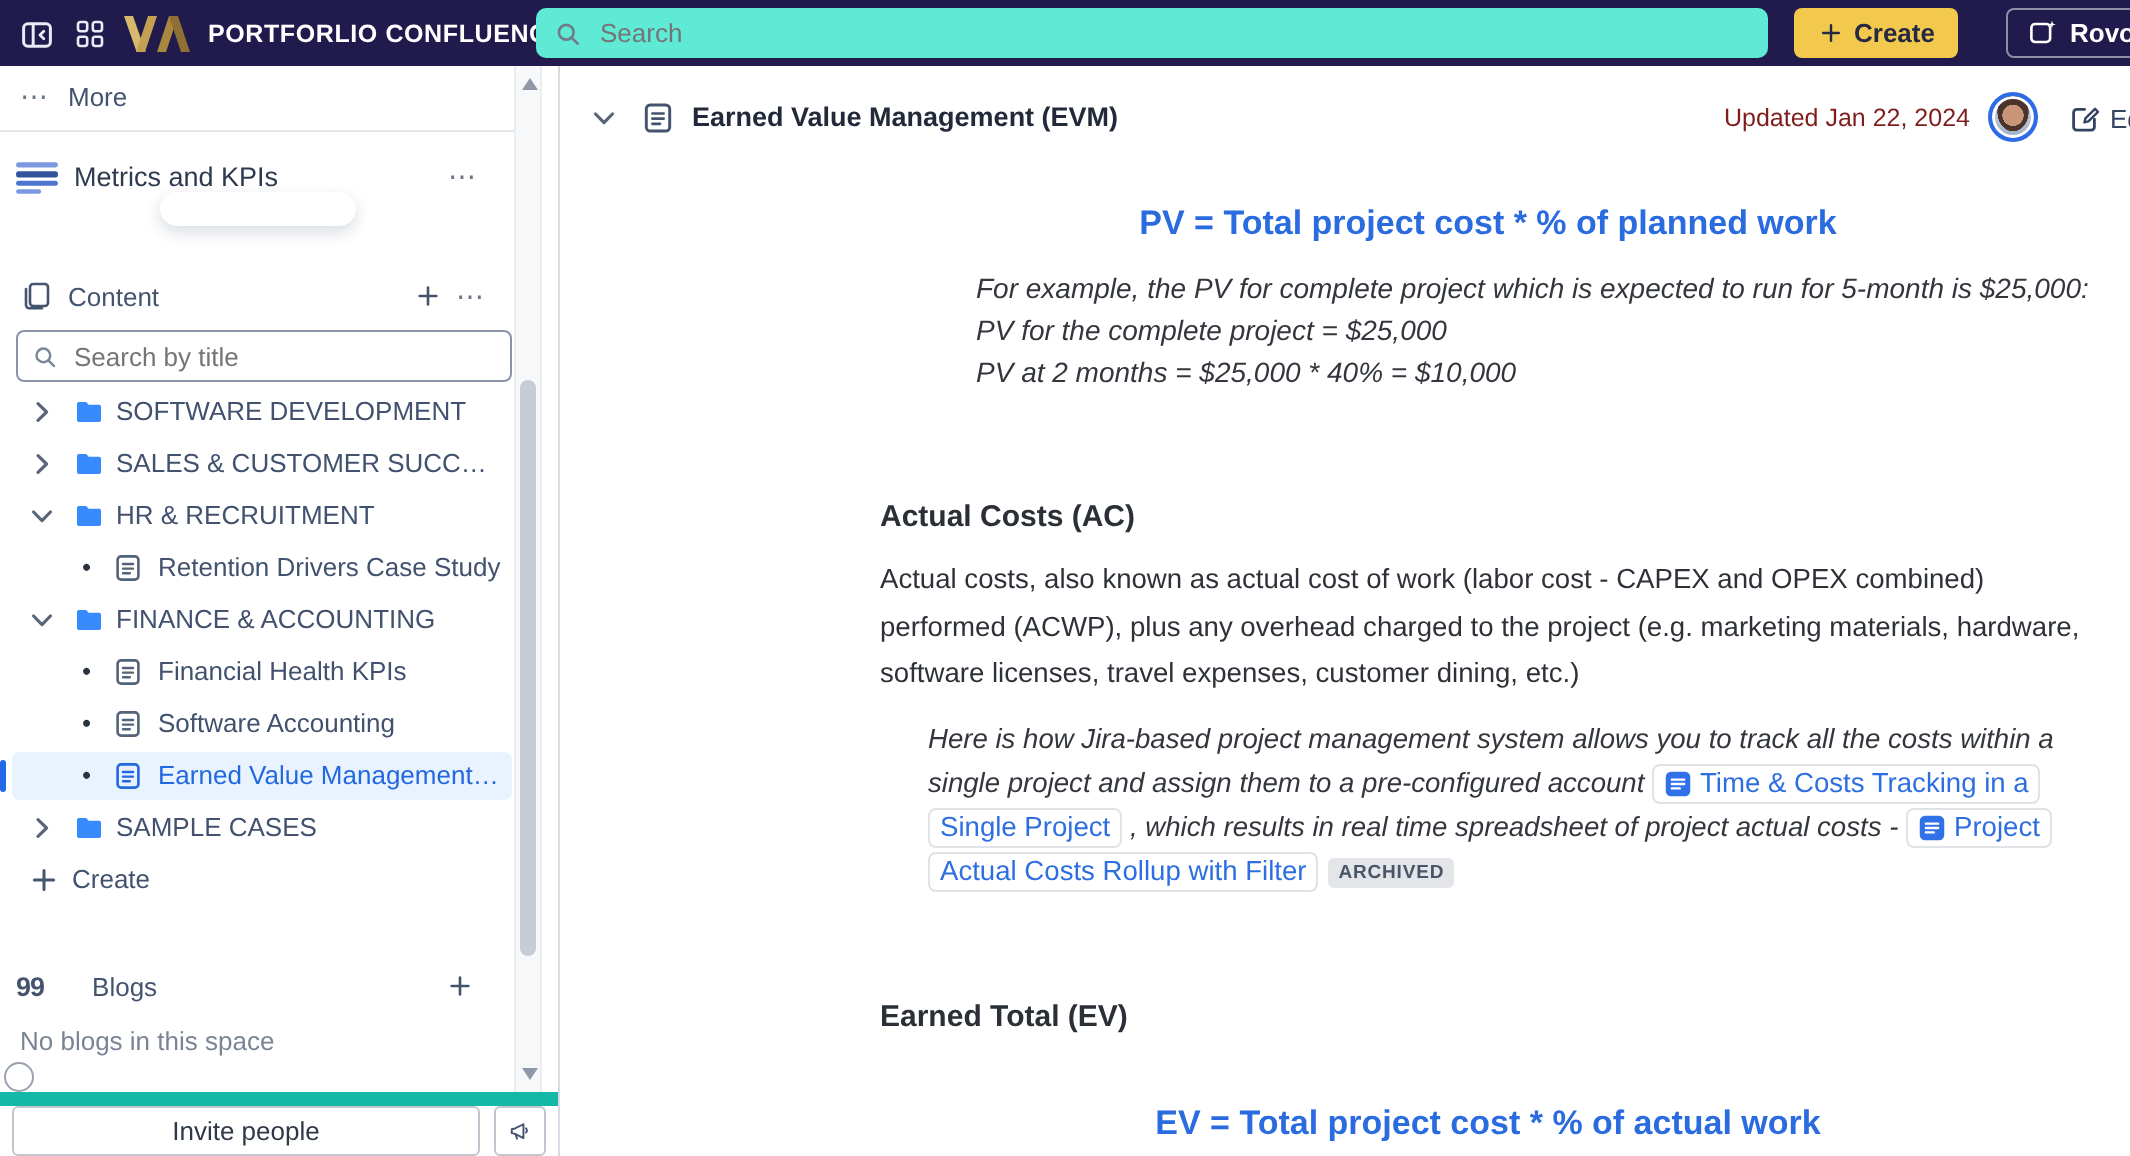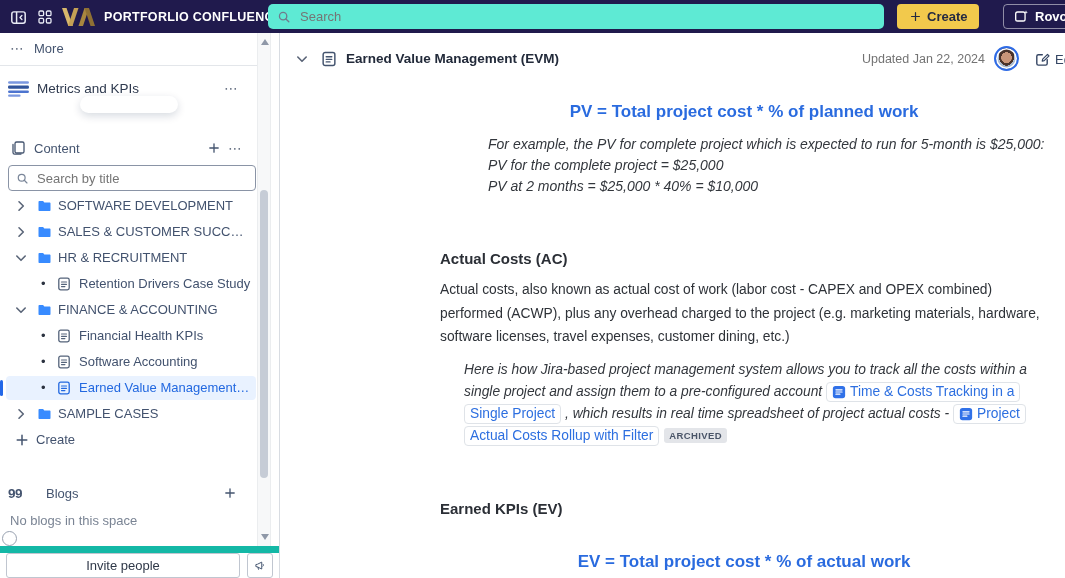--- a/index.html
+++ b/index.html
@@ -81,21 +81,21 @@
               color:#2f3848;cursor:pointer;font-family:inherit;}
   .btn-mega{width:26px;height:25px;border:1px solid #c0c6d0;border-radius:3px;background:#fff;display:flex;
             align-items:center;justify-content:center;color:#44546f;cursor:pointer;}
 
   
   .content{position:absolute;left:281px;top:33px;right:0;bottom:0;background:#fff;overflow:hidden;}
   .c-header{position:absolute;left:0;top:10px;right:0;height:32px;}
   .c-chev{position:absolute;left:13px;top:8px;width:16px;height:16px;color:#5a6477;cursor:pointer;}
   .c-picon{position:absolute;left:39px;top:7px;width:18px;height:18px;color:#44546f;}
   .c-title{position:absolute;left:65px;top:0;line-height:32px;font-size:13.5px;font-weight:700;color:#222a3a;}
-  .c-updated{position:absolute;right:80px;top:0;line-height:32px;font-size:12.5px;color:#737373;cursor:pointer;text-align:right;}
+  .c-updated{position:absolute;right:80px;top:0;line-height:32px;font-size:12.5px;color:#7f1d1d;cursor:pointer;text-align:right;}
   .avatar{position:absolute;left:713px;top:3px;width:21px;height:21px;border-radius:50%;border:2px solid #2e6be6;
           box-shadow:inset 0 0 0 1.5px #fff;cursor:pointer;
           background:radial-gradient(circle at 50% 46%,#c99579 0 34%,transparent 35%),
                      radial-gradient(ellipse at 50% 38%,#4a332b 0 52%,transparent 53%),
                      linear-gradient(180deg,#cdd6e2,#9fb0c6);}
   .c-edit{position:absolute;left:753px;top:0;height:32px;display:flex;align-items:center;gap:5px;color:#344563;
           font-size:13px;cursor:pointer;white-space:nowrap;}
 
   .pv-h{position:absolute;top:69px;left:159px;width:608px;text-align:center;font-size:17px;font-weight:700;color:#2a6bdf;}
   .pv-ex{position:absolute;top:101px;left:207px;font-style:italic;font-size:14px;line-height:21px;color:#33373d;}
@@ -398,16 +398,16 @@
   <div class="ac-p">Actual costs, also known as actual cost of work (labor cost - CAPEX and OPEX combined) performed (ACWP),  plus any overhead charged to the project (e.g. marketing materials, hardware, software licenses, travel expenses, customer dining, etc.)</div>
 
   <div class="ac-note">
     <span>Here is how Jira-based project management system allows you to track all the costs within a single project and assign them to a pre-configured account </span><span class="smart-link"><svg class="ic" width="14" height="14">
           <use href="#i-card"></use>
         </svg><span>Time &amp; Costs Tracking in a Single Project</span></span><span> , which results in real time spreadsheet of project actual costs - </span><span class="smart-link"><svg class="ic" width="14" height="14">
           <use href="#i-card"></use>
         </svg><span>Project Actual Costs Rollup with Filter</span></span><span class="badge">ARCHIVED</span>
   </div>
 
-  <div class="ev-h">Earned KPIs (EV)</div>
+  <div class="ev-h">Earned Total (EV)</div>
   <div class="ev-f">EV = Total project cost * % of actual work</div>
 
 </div>
 
 </body></html>

